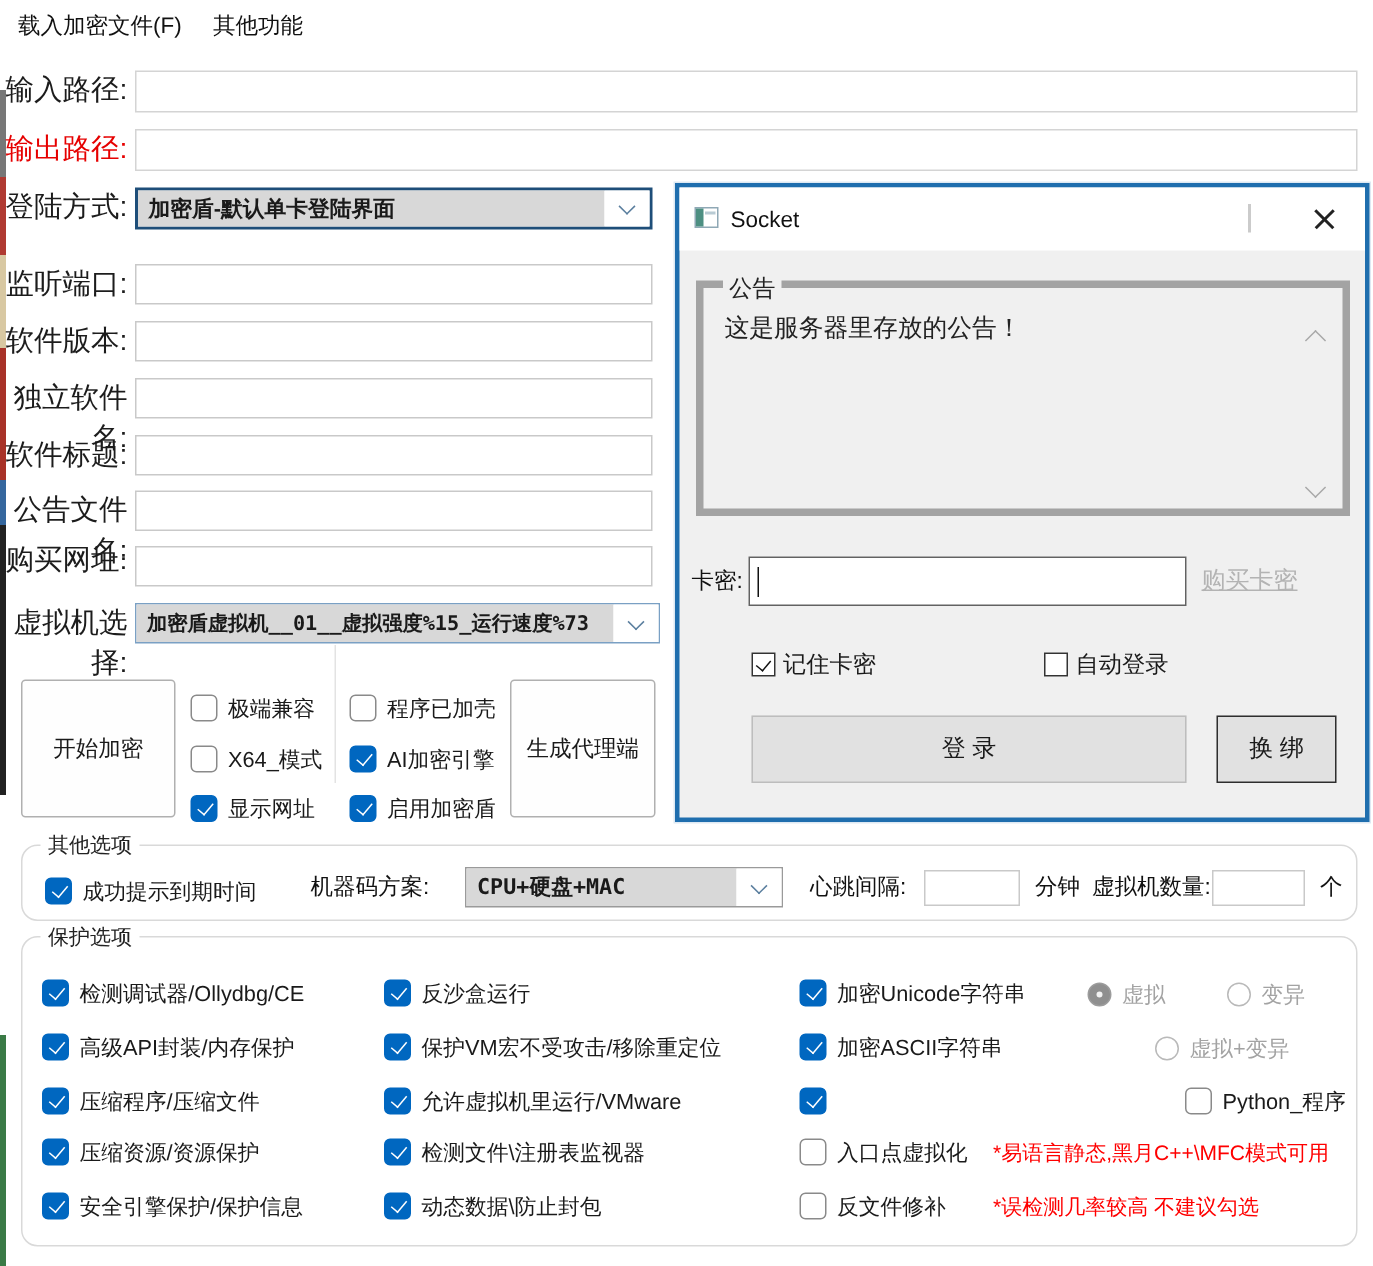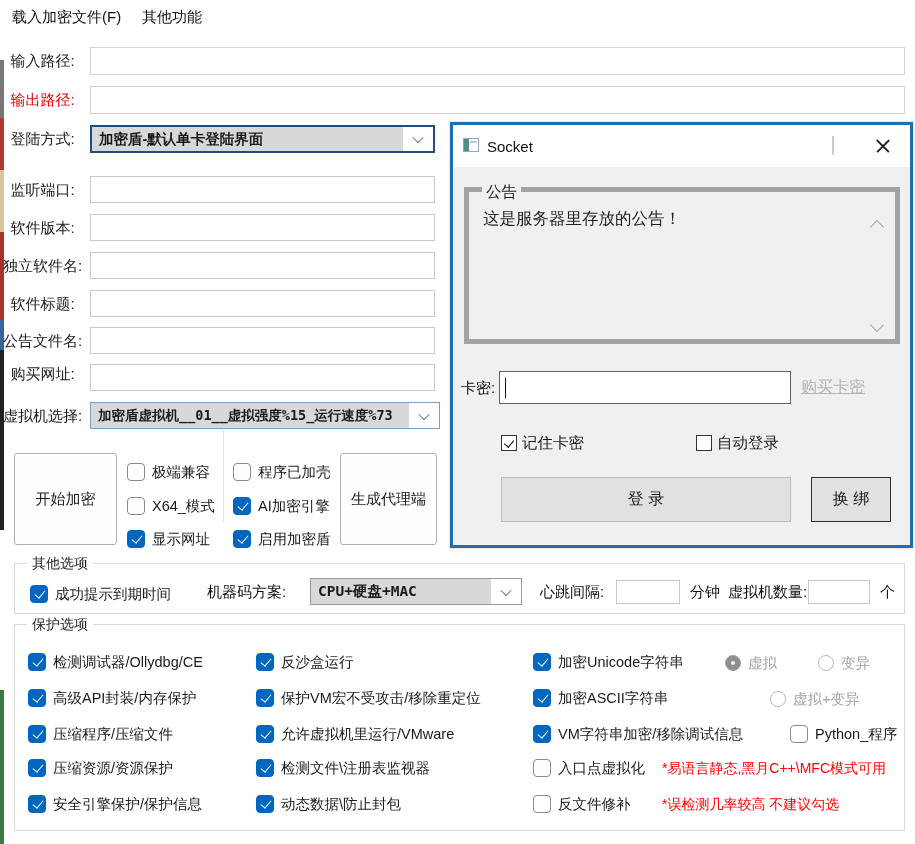--- a/index.html
+++ b/index.html
@@ -6,21 +6,21 @@
   html,body { width:915px; height:844px; background:#fff; font-family:"Liberation Sans", sans-serif; color:#1a1a1a; overflow:hidden; }
   .stage { position:relative; width:915px; height:844px; background:#fff; }
 
   
   .sliver { position:absolute; left:0; width:4px; }
 
   
   .menu-item { position:absolute; top:8px; font-size:15px; color:#111; cursor:default; }
 
   
-  .flabel { position:absolute; left:0; width:85px; text-align:center; font-size:15px; color:#1c1c1c; }
+  .flabel { position:absolute; left:0; width:85px; text-align:right; font-size:19px; color:#1c1c1c; }
   .flabel.red { color:#e60000; }
   .inp { position:absolute; background:#fff; border:1px solid #c9c9c9; font-size:14px; padding:0 6px; outline:none; font-family:"Liberation Sans", sans-serif; }
 
   
   .dd { position:absolute; display:flex; background:#fff; align-items:stretch; cursor:default; }
   .dd .val { flex:1; background:#d8d8d8; display:flex; align-items:center; padding:0 7px; font-size:14.5px; font-weight:600; white-space:nowrap; overflow:hidden; }
   .dd .arr { width:30px; background:#fff; display:flex; align-items:center; justify-content:center; }
   .chev { width:8px; height:8px; border-right:1.6px solid #5a7e9e; border-bottom:1.6px solid #5a7e9e; transform:rotate(45deg) translate(-1px,-1px); }
   .dd.focus { border:2px solid #1e4e79; }
   .dd.thin { border:1px solid #7aa0c4; }
@@ -41,21 +41,21 @@
   .cbc .txt { font-size:15.5px; }
 
   
   .rad { position:absolute; display:flex; align-items:center; gap:7px; height:18px; cursor:default; }
   .rad .cir { width:16px; height:16px; border-radius:50%; border:1px solid #b9b9b9; background:#fff; position:relative; flex:0 0 auto; }
   .rad .cir.on { border-color:#9c9c9c; background:#8f8f8f; }
   .rad .cir.on::after { content:""; position:absolute; left:5px; top:5px; width:4px; height:4px; border-radius:50%; background:#f2f2f2; }
   .rad .txt { font-size:14.5px; color:#a3a3a3; }
 
   
-  .group { position:absolute; border:1px solid #d9d9d9; border-radius:0; }
+  .group { position:absolute; border:1px solid #d9d9d9; border-radius:11px; }
   .group > .legend { position:absolute; top:-9px; left:12px; background:#fff; padding:0 5px; font-size:14px; color:#222; }
 
   .btn { position:absolute; background:#fefefe; border:1px solid #b0b0b0; border-radius:3px; display:flex; align-items:center; justify-content:center; font-size:15px; cursor:default; }
 
   .vdivider { position:absolute; width:1px; background:#e3e3e3; }
 
   
   .swin { position:absolute; left:450px; top:122px; width:463px; height:426px; border:3px solid #1f6eae; background:#f0f0f0; box-shadow:0 0 0 1px rgba(31,110,174,.15); }
   .swin .titlebar { position:absolute; left:0; top:0; right:0; height:42px; background:#fff; }
   .swin .title { position:absolute; left:34px; top:0; height:42px; display:flex; align-items:center; font-size:15px; color:#111; }
@@ -284,21 +284,20 @@
   <div class="cb" style="left:533px;top:652px;">
     <span class="box on"></span>
     <span class="txt">加密Unicode字符串</span>
   </div>
   <div class="cb" style="left:533px;top:688px;">
     <span class="box on"></span>
     <span class="txt">加密ASCII字符串</span>
   </div>
   <div class="cb" style="left:533px;top:724px;">
     <span class="box on"></span>
-    <span class="txt">VM字符串加密/移除调试信息</span>
   </div>
   <div class="cb" style="left:533px;top:758px;">
     <span class="box"></span>
     <span class="txt">入口点虚拟化</span>
   </div>
   <div class="cb" style="left:533px;top:794px;">
     <span class="box"></span>
     <span class="txt">反文件修补</span>
   </div>
 

